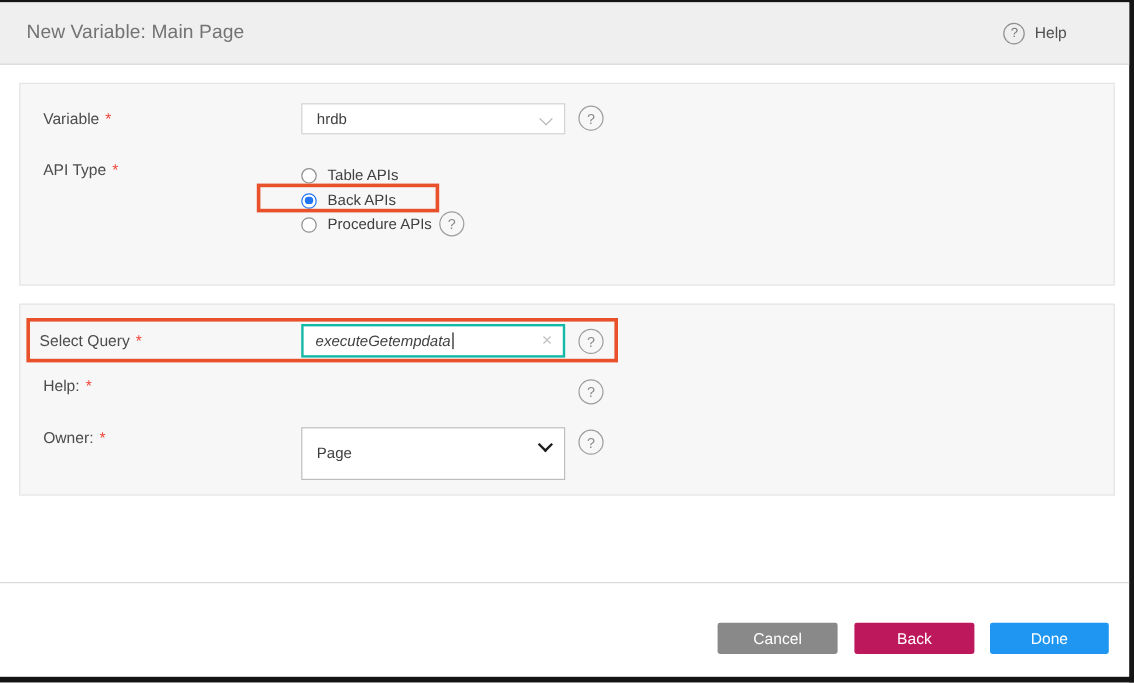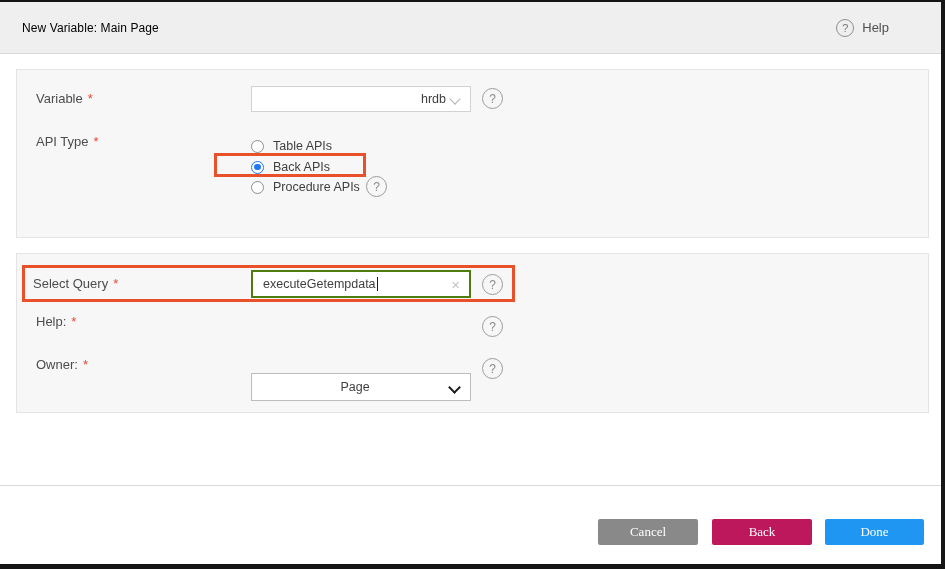--- a/index.html
+++ b/index.html
@@ -7,21 +7,21 @@
     position:relative;width:945px;height:569px;overflow:hidden;background:#ffffff;
     font-family:"Liberation Sans",sans-serif;-webkit-font-smoothing:antialiased;
   }
   
   .frame-top{position:absolute;left:0;top:0;width:945px;height:2px;background:#151515;}
   .frame-right{position:absolute;right:0;top:0;width:4px;height:569px;background:#161616;}
   .frame-bottom{position:absolute;left:0;bottom:0;width:945px;height:5px;background:#141414;}
 
   
   .header{position:absolute;left:0;top:2px;width:941px;height:51px;background:#f0efef;border-bottom:1px solid #dadada;display:flex;align-items:center;}
-  .title{margin-left:22px;font-size:12px;color:#000000;letter-spacing:.1px;}
+  .title{margin-left:22px;font-size:16px;color:#737373;letter-spacing:.1px;}
   .help{position:absolute;right:52px;top:0;height:51px;display:flex;align-items:center;gap:8px;cursor:pointer;}
   .help-circle{width:16px;height:16px;border:1px solid #8f8f8f;border-radius:50%;display:flex;align-items:center;justify-content:center;font-size:11px;color:#787878;}
   .help-text{font-size:13px;color:#4f4f4f;}
 
   
   .panel{position:absolute;left:16px;width:913px;background:#f7f7f7;border:1px solid #e4e4e4;box-sizing:border-box;}
   .panel-1{top:69px;height:169px;}
   .panel-2{top:253px;height:160px;}
 
   .flabel{position:absolute;font-size:13px;color:#4c4c4c;}
@@ -42,27 +42,27 @@
   .radio.sel{border-color:#2176f5;}
   .radio.sel::after{content:"";position:absolute;left:2px;top:2px;width:6.8px;height:6.8px;border-radius:50%;background:#2176f5;}
   .radio-label{font-size:12.5px;color:#3f3f3f;}
 
   
   .hbox{position:absolute;border:3px solid #e8512a;box-sizing:border-box;background:transparent;pointer-events:none;}
   .hbox-query{left:214px;top:153px;width:152px;height:24px;}
   .hbox-selectquery{left:22px;top:265px;width:493px;height:37px;}
 
   
-  .finput.focused{border:2px solid #4d7c0f;padding:4px 10px;}
+  .finput.focused{border:2px solid #14b8a6;padding:4px 10px;font-style:italic;}
   .caret{width:1px;height:14px;background:#1c1c1c;margin-left:1px;}
   .clear-x{position:absolute;right:9px;top:50%;transform:translateY(-50%);font-size:15px;color:#c3c3c3;line-height:1;cursor:pointer;}
 
   
   .footer-sep{position:absolute;left:0;top:485px;width:941px;height:1px;background:#d9d9d9;}
-  .btn{position:absolute;top:519px;height:26px;border:none;border-radius:2px;color:#fff;font-size:13px;font-family:Liberation Serif, serif;cursor:pointer;display:flex;align-items:center;justify-content:center;}
+  .btn{position:absolute;top:519px;height:26px;border:none;border-radius:2px;color:#fff;font-size:13px;font-family:Liberation Sans, sans-serif;cursor:pointer;display:flex;align-items:center;justify-content:center;}
   .btn-cancel{left:598px;width:100px;background:#898989;}
   .btn-back{left:712px;width:100px;background:#be185d;}
   .btn-done{left:825px;width:99px;background:#1e96f2;}
 </style>
 </head>
 <body>
 
 <div class="screen">
   <div class="frame-top"></div>
   <div class="frame-right"></div>
@@ -74,21 +74,21 @@
       <span class="help-circle">?</span>
       <span class="help-text">Help</span>
     </div>
   </div>
 
   <div class="panel panel-1"></div>
 
   <div class="flabel" style="left:36px;top:91px;">
     <span>Variable</span><span class="req">*</span>
   </div>
-  <div class="fselect" style="top:86px;justify-content:flex-end;">
+  <div class="fselect" style="top:86px;">
     <span>hrdb</span>
     <span class="chev-light"></span>
   </div>
   <div class="qicon" style="top:88px;">?</div>
 
   <div class="flabel" style="left:36px;top:134px;">
     <span>API Type</span><span class="req">*</span>
   </div>
 
   <div class="radio-row" style="top:139px;">
@@ -121,21 +121,21 @@
   <div class="hbox hbox-selectquery"></div>
 
   <div class="flabel" style="left:36px;top:314px;">
     <span>Help:</span><span class="req">*</span>
   </div>
   <div class="qicon" style="top:316px;">?</div>
 
   <div class="flabel" style="left:36px;top:357px;text-align:right;">
     <span>Owner:</span><span class="req">*</span>
   </div>
-  <div class="fselect" style="top:373px;height:28px;border-color:#bdbdbd;justify-content:center;">
+  <div class="fselect" style="top:356px;height:44px;border-color:#bdbdbd;">
     <span>Page</span>
     <span class="chev-bold" style="top:9px;"></span>
   </div>
   <div class="qicon" style="top:358px;">?</div>
 
   <div class="footer-sep"></div>
   <button class="btn btn-cancel">Cancel</button>
   <button class="btn btn-back">Back</button>
   <button class="btn btn-done">Done</button>
 </div>

